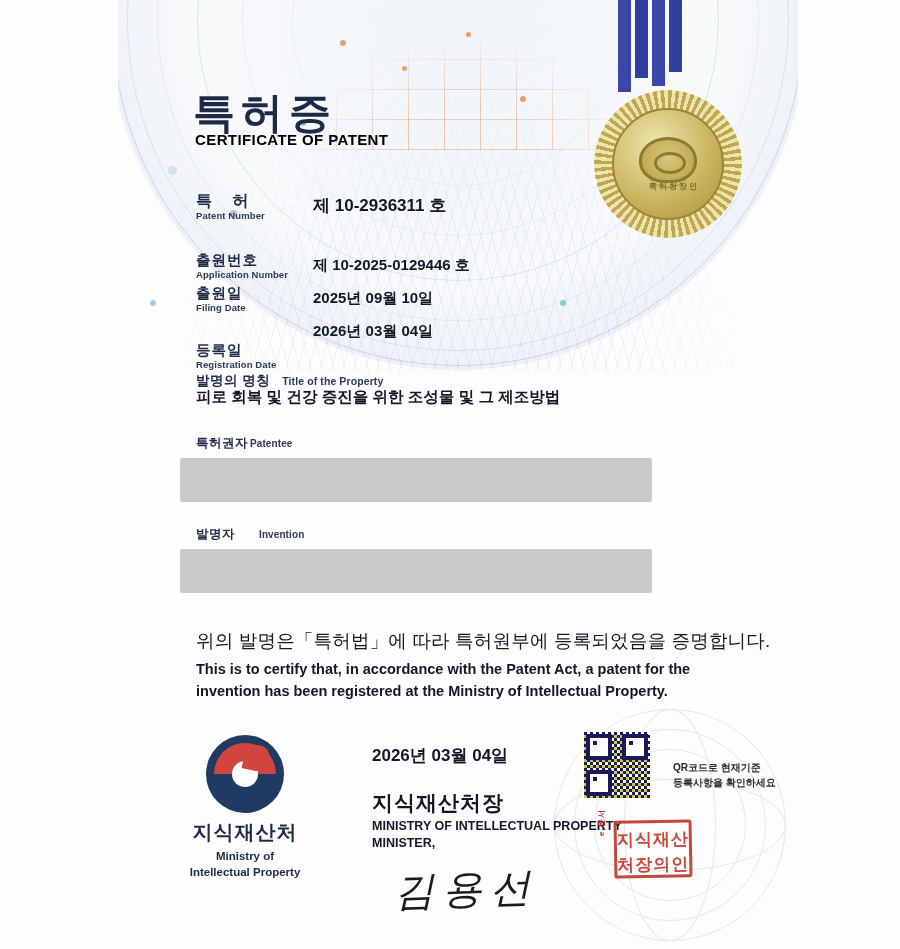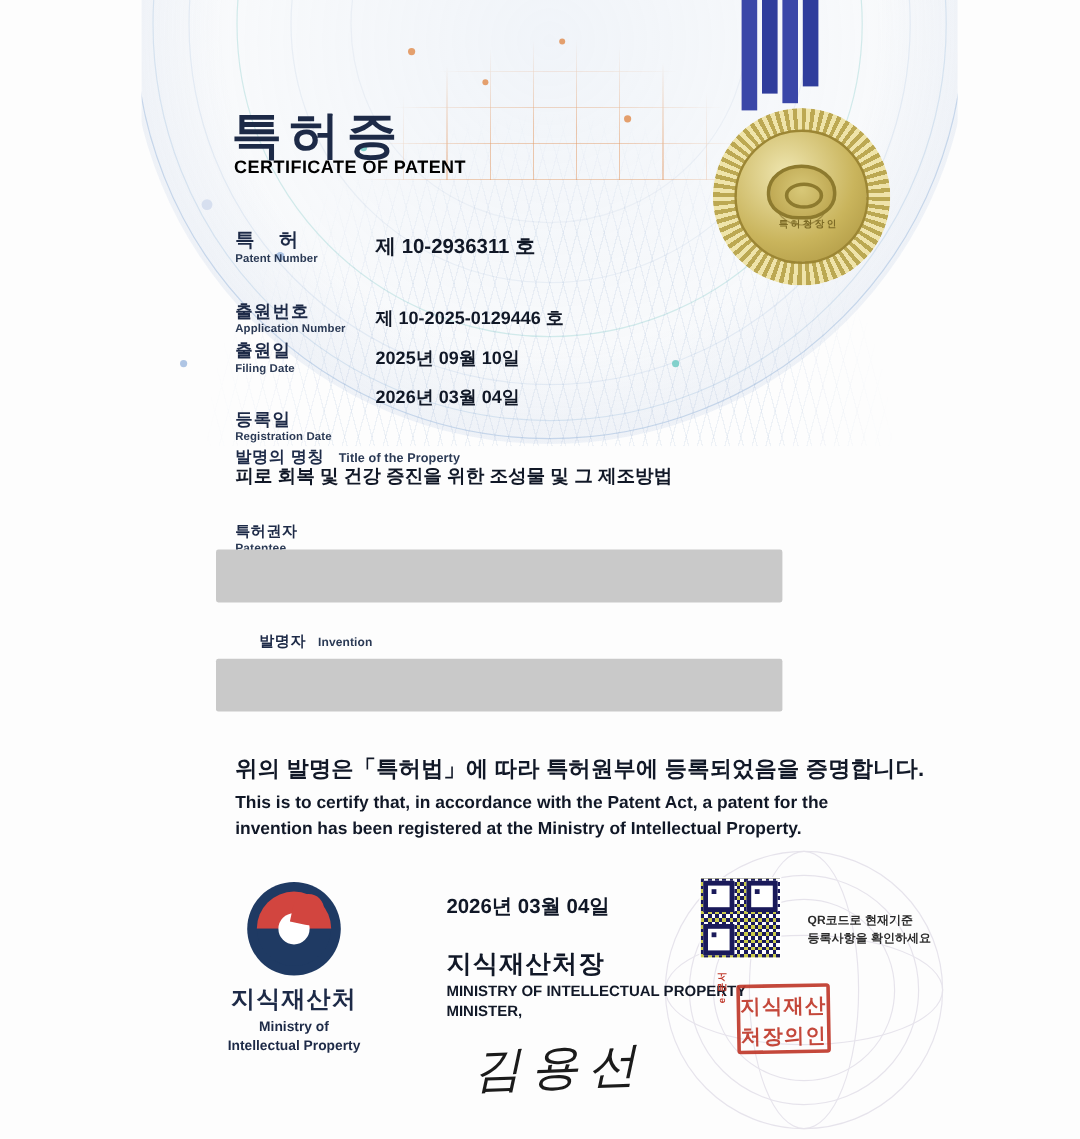--- a/index.html
+++ b/index.html
@@ -218,44 +218,44 @@
   .inv-title-lab .lab-en { font-size: 10.5px; }
   .inv-title-val {
     left: 196px; top: 387px;
     font-size: 15.5px;
     font-weight: bold;
     color: #111827;
   }
 
   .patentee-lab {
     left: 196px; top: 436px;
-    display: flex; align-items: baseline; gap: 2px; flex-direction: column;
+    display: flex; align-items: baseline; gap: 2px;
   }
   .patentee-lab .lab-ko { font-size: 12.5px; letter-spacing: .5px; }
   .patentee-lab .lab-en { font-size: 10px; }
   .redaction {
     position: absolute;
     background: #c9c9c9;
     border-radius: 2px;
   }
   .redaction.one { left: 180px; top: 458px; width: 472px; height: 44px; }
   .redaction.two { left: 180px; top: 549px; width: 472px; height: 44px; }
 
   .inventor-lab {
     left: 196px; top: 527px;
-    display: flex; align-items: baseline; gap: 10px; margin-left: 20px;
+    display: flex; align-items: baseline; gap: 24px;
   }
   .inventor-lab .lab-ko { font-size: 12.5px; letter-spacing: .5px; }
   .inventor-lab .lab-en { font-size: 10px; }
 
   .certify-ko {
     position: absolute;
     left: 196px; top: 628px;
     font-size: 18.5px;
-    font-weight: bold;
+    font-weight: normal;
     color: #111827;
     letter-spacing: .2px;
     text-align: right;
   }
   .certify-en {
     position: absolute;
     left: 196px; top: 658px;
     width: 545px;
     font-size: 14.5px;
     font-weight: bold;

